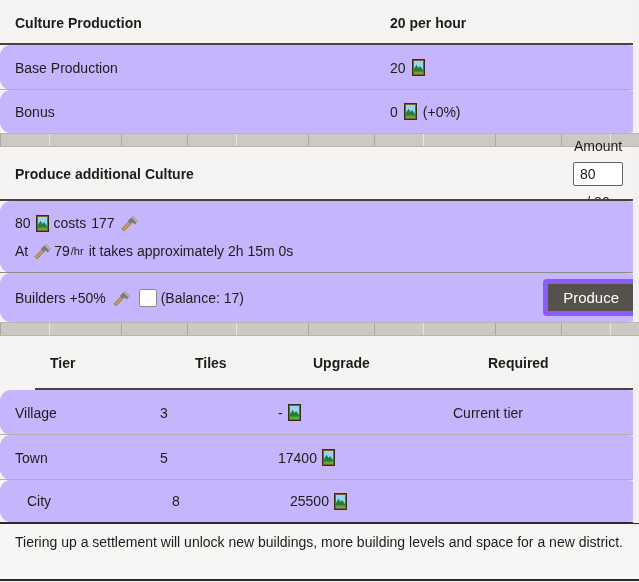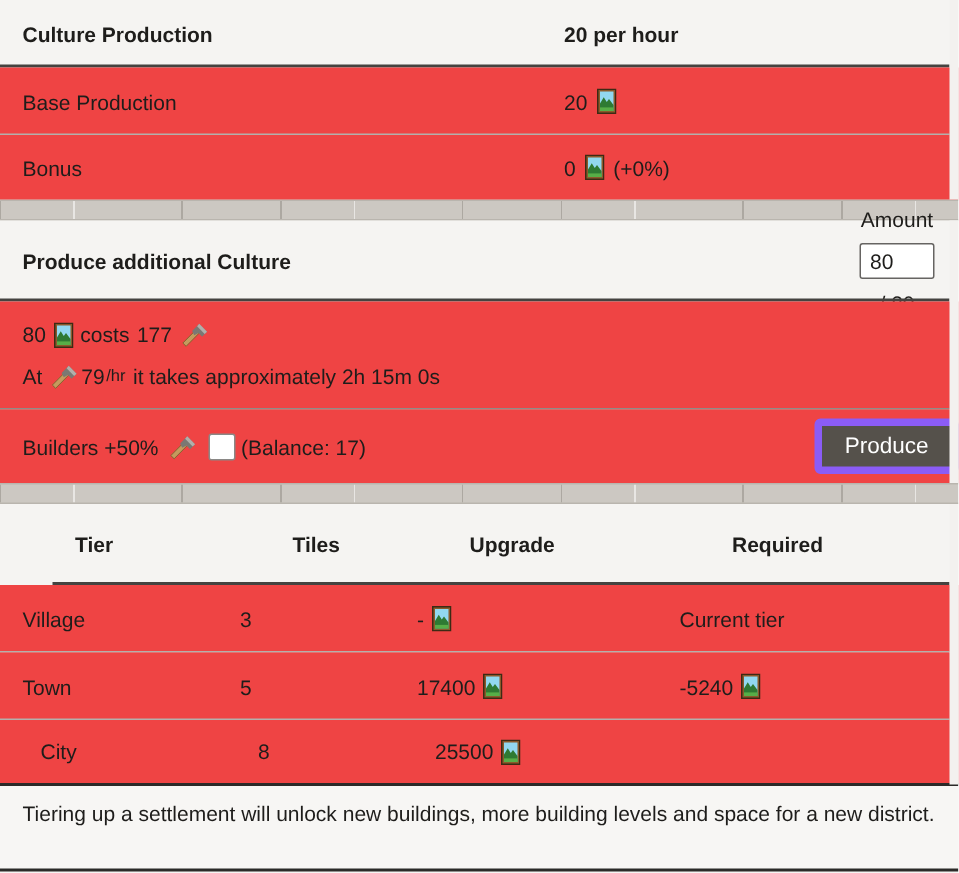--- a/index.html
+++ b/index.html
@@ -1,26 +1,26 @@
 <!DOCTYPE html>
 <html><head>
 <meta charset="utf-8">
 <style>
   html,body{margin:0;padding:0;}
   body{font-family:"Liberation Sans",sans-serif;color:#1e1d1b;background:#fff;}
   .panel{position:relative;width:639px;height:582px;background:#f5f4f2;overflow:hidden;font-size:14px;}
   .row{position:relative;display:flex;align-items:center;padding-left:15px;box-sizing:border-box;}
   .light{background:#f5f4f2;}
-  .gray{background:#ef4444;}
+  .gray{background:#c4b5fd;border-radius:11px;}
   .bold{font-weight:bold;}
   
   .dark-line::after{content:"";position:absolute;left:0;right:6px;bottom:0;height:2px;background:#454340;}
   .lite-line::after{content:"";position:absolute;left:0;right:6px;bottom:0;height:1px;background:#b3b0ac;}
   .med-line::after{content:"";position:absolute;left:0;right:6px;bottom:0;height:1px;background:#8f8c87;}
-  .val{position:absolute;left:376px;display:flex;align-items:center;gap:6px;}
+  .val{position:absolute;left:390px;display:flex;align-items:center;gap:6px;}
   .brick{height:14px;box-sizing:border-box;background-color:#ccc8c2;
     border-top:1px solid #b9b5ae;border-bottom:1px solid #b9b5ae;
     background-image:repeating-linear-gradient(90deg,
       rgba(125,120,112,0.40) 0 1px, transparent 1px 49px,
       rgba(255,255,255,0.55) 49px 50px, transparent 50px 121px,
       rgba(125,120,112,0.40) 121px 122px, transparent 122px 187px);}
   .icon{display:inline-flex;align-items:center;flex:0 0 auto;}
   .amount-wrap{position:absolute;right:16px;display:flex;align-items:center;gap:8px;flex-direction:column;}
   .amount-input{width:50px;height:24px;box-sizing:border-box;border:1px solid #666462;border-radius:2px;
     background:#fff;font-family:"Liberation Sans",sans-serif;font-size:14px;padding:1px 6px;color:#1e1d1b;}
@@ -174,31 +174,20 @@
       <span>17400</span>
       <span class="icon culture-slot">
   <svg width="13" height="17" viewBox="0 0 13 17">
     <rect x="0.5" y="0.5" width="12" height="16" fill="#8a5a2b" stroke="#3d2a14"></rect>
     <rect x="2" y="2" width="9" height="13" fill="#92d8f0"></rect>
     <path d="M2 10 L4.5 5.8 L6.5 9 L8 7 L11 11 L11 15 L2 15 Z" fill="#2e7a33"></path>
     <rect x="2" y="12.6" width="9" height="2.4" fill="#57ae47"></rect>
   </svg>
 </span>
     </span>
-    <span class="cell">
-      <span>-5240</span>
-      <span class="icon culture-slot">
-  <svg width="13" height="17" viewBox="0 0 13 17">
-    <rect x="0.5" y="0.5" width="12" height="16" fill="#8a5a2b" stroke="#3d2a14"></rect>
-    <rect x="2" y="2" width="9" height="13" fill="#92d8f0"></rect>
-    <path d="M2 10 L4.5 5.8 L6.5 9 L8 7 L11 11 L11 15 L2 15 Z" fill="#2e7a33"></path>
-    <rect x="2" y="12.6" width="9" height="2.4" fill="#57ae47"></rect>
-  </svg>
-</span>
-    </span>
   </div>
 
   <div class="trow gray" style="height:42px;padding-left:27px;">
     <span>City</span>
     <span>8</span>
     <span class="cell">
       <span>25500</span>
       <span class="icon culture-slot">
   <svg width="13" height="17" viewBox="0 0 13 17">
     <rect x="0.5" y="0.5" width="12" height="16" fill="#8a5a2b" stroke="#3d2a14"></rect>

